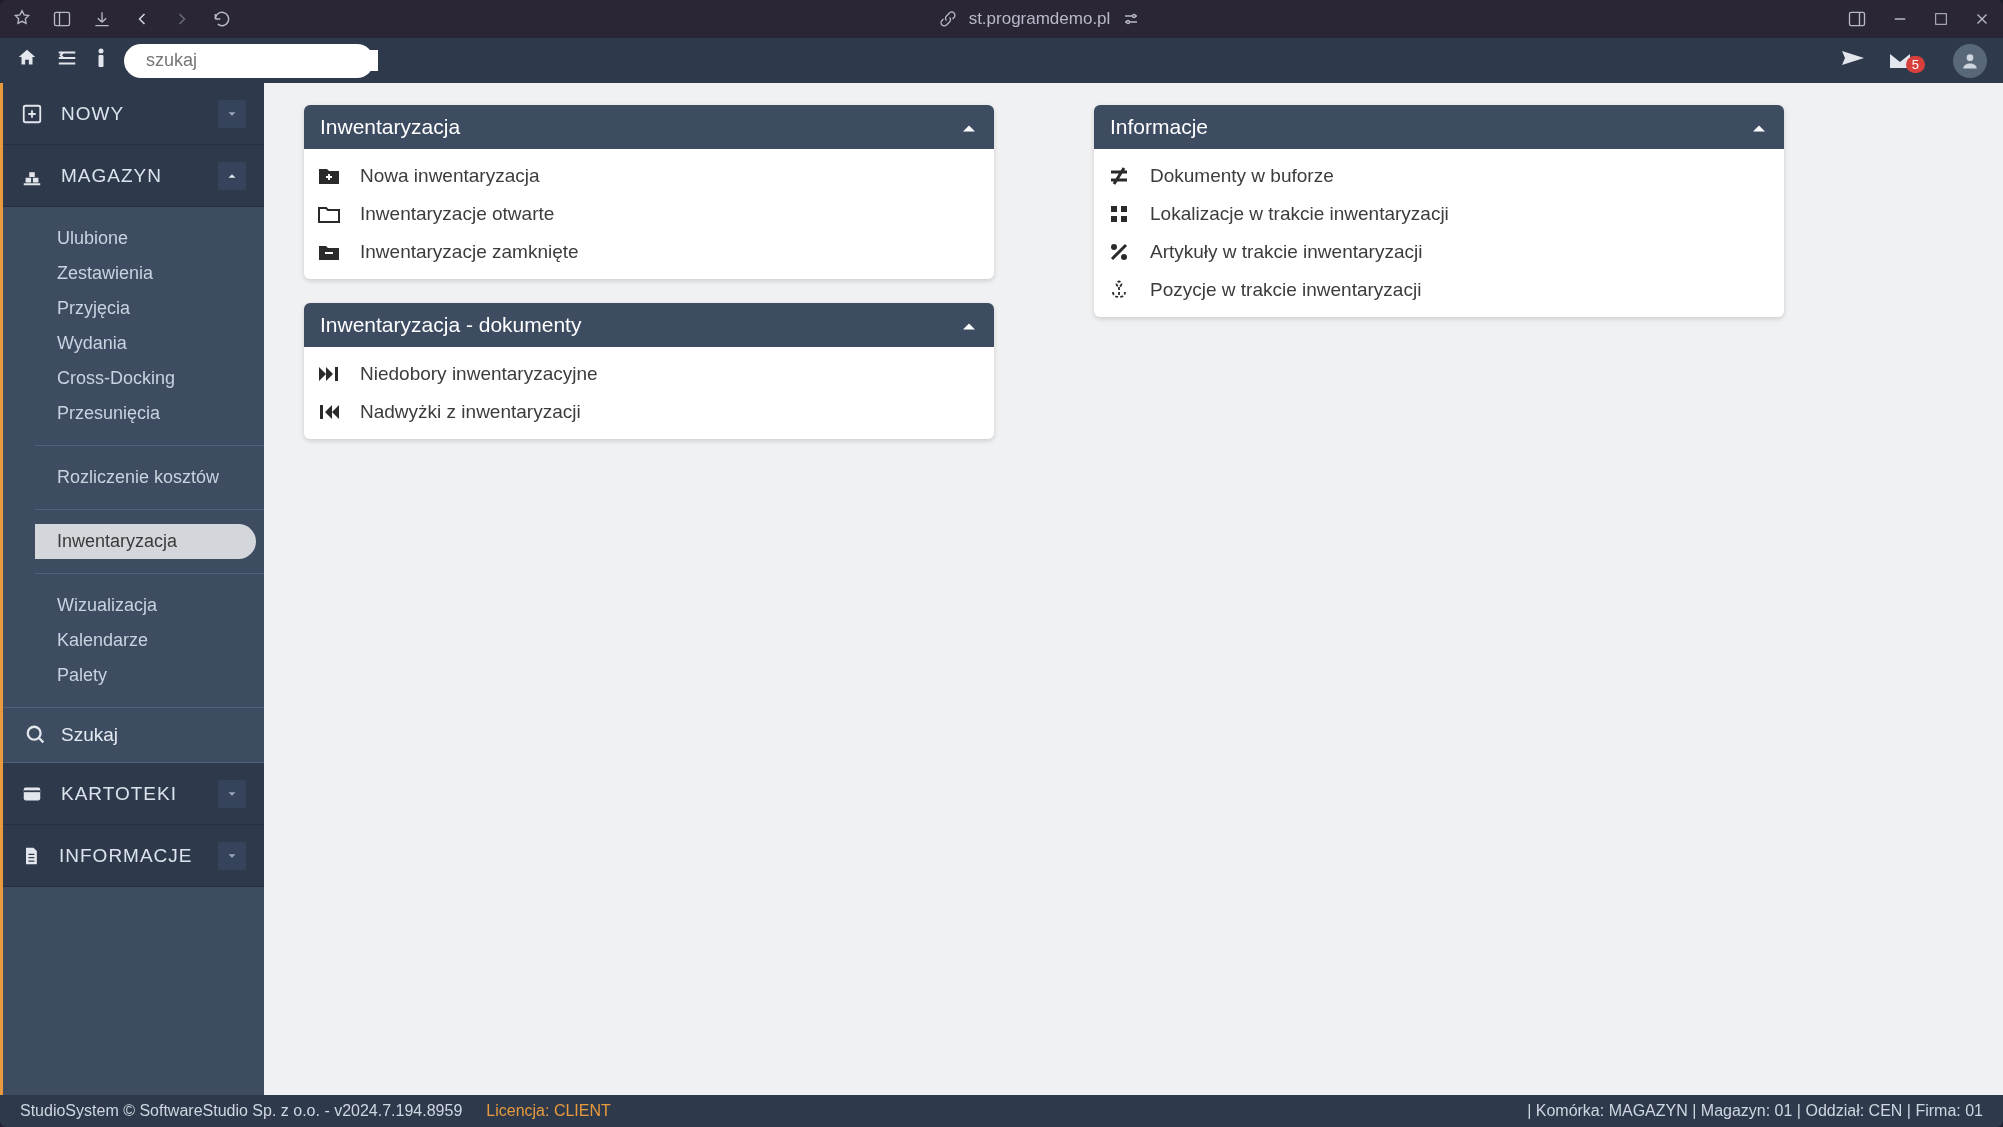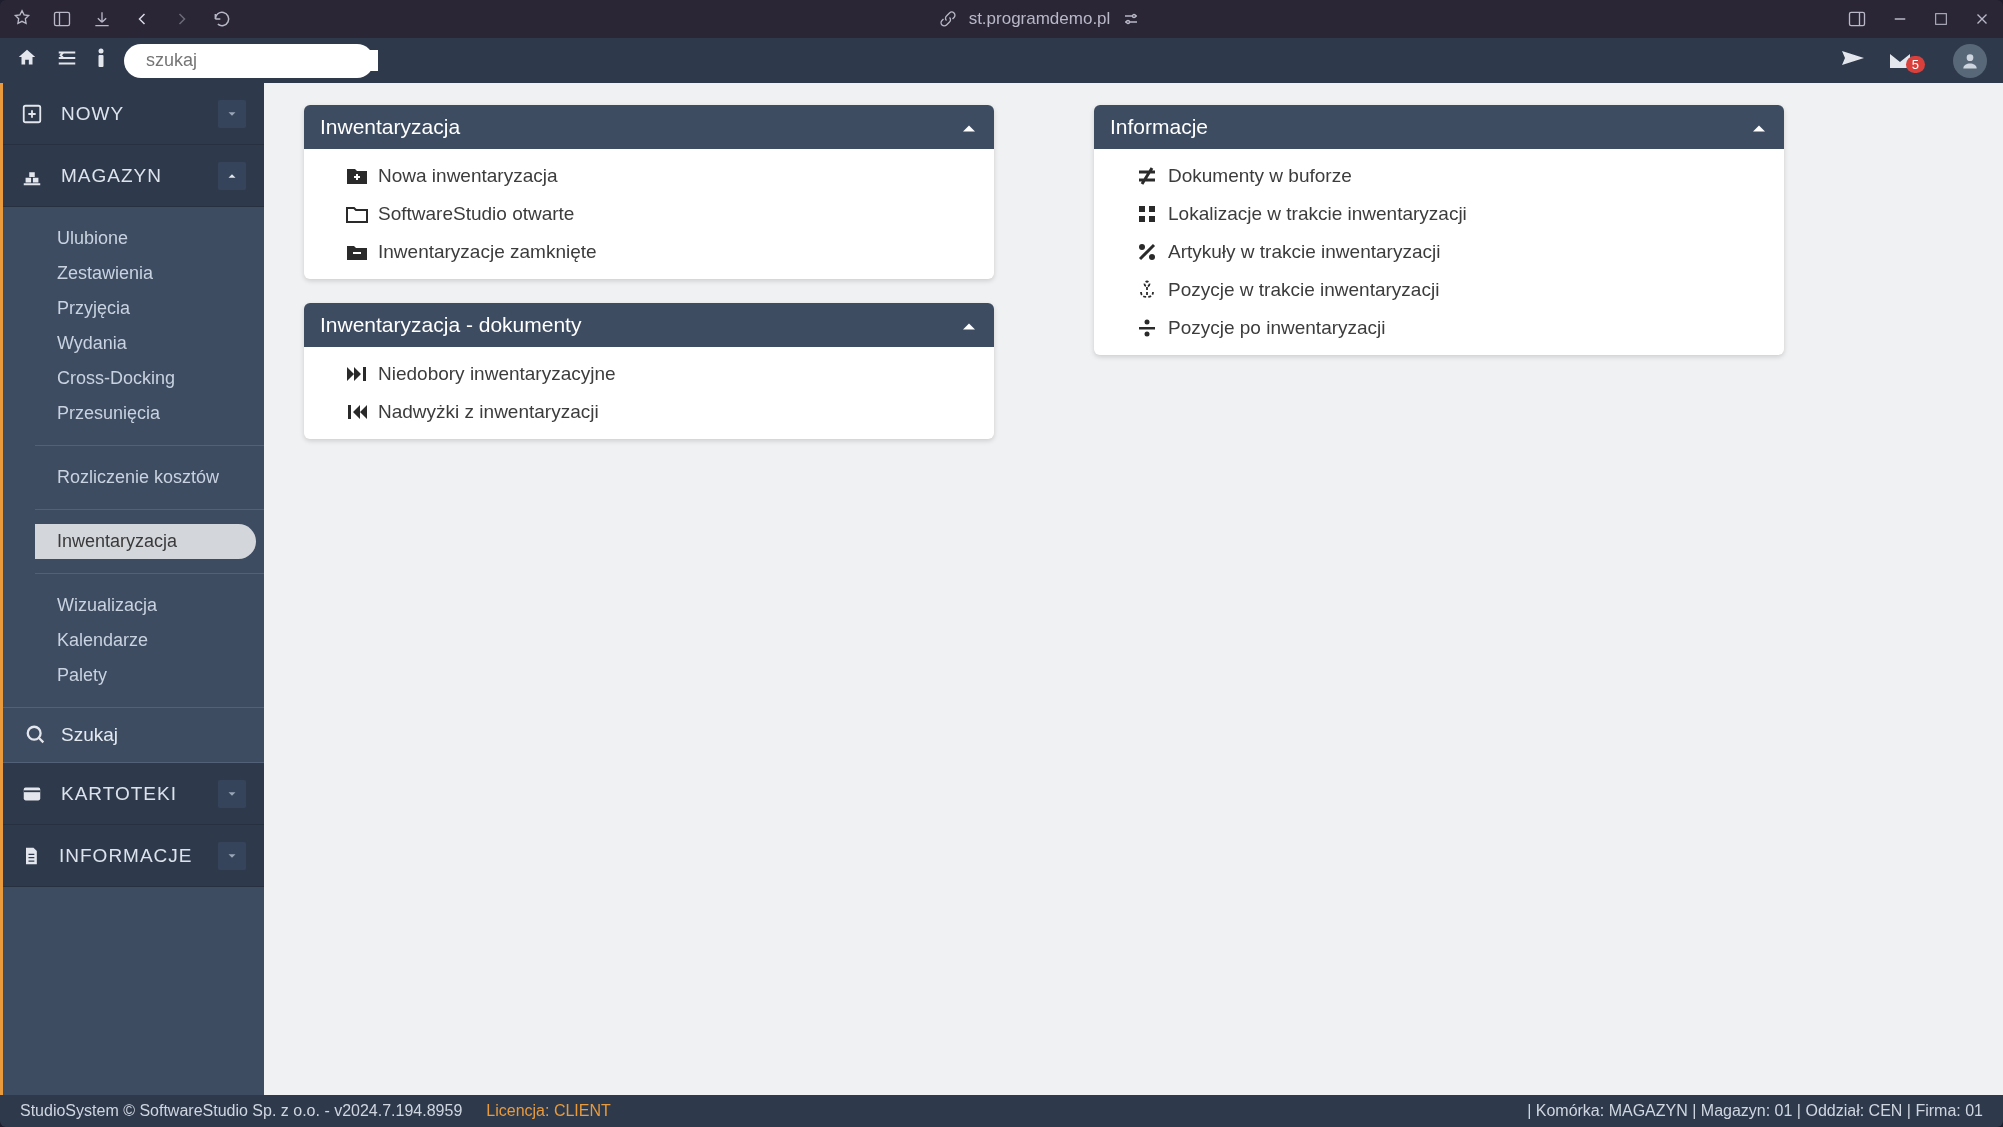--- a/index.html
+++ b/index.html
@@ -134,22 +134,22 @@
   padding: 10px 16px;
   font-size: 21px;
   display: flex;
   align-items: center;
   justify-content: space-between;
 }
 .panel-body { padding: 8px 0; }
 .panel-item {
   display: flex;
   align-items: center;
-  gap: 8px;
-  padding: 8px 40px;
+  gap: 18px;
+  padding: 8px 12px;
   font-size: 19px;
   color: #3c3c3c;
   cursor: pointer;
 }
 .panel-item .ico { width: 26px; display: flex; justify-content: center; }
 .statusbar {
   height: 32px;
   background: #2e3a4c;
   color: #cfd6e0;
   display: flex;
@@ -391,21 +391,21 @@
                   </svg>
                 </span>
               <span>Nowa inwentaryzacja</span>
             </div>
             <div class="panel-item">
               <span class="ico">
                   <svg width="24" height="20" viewBox="0 0 24 20" fill="none" stroke="#2a2a2a" stroke-width="2">
                     <path d="M2 4h7l2 2h11v12H2z"></path>
                   </svg>
                 </span>
-              <span>SoftwareStudio otwarte</span>
+              <span>Inwentaryzacje otwarte</span>
             </div>
             <div class="panel-item">
               <span class="ico">
                   <svg width="24" height="20" viewBox="0 0 24 20" fill="#2a2a2a">
                     <path d="M2 4h7l2 2h11v12H2z"></path>
                     <path d="M8 11h8" stroke="#fff" stroke-width="2"></path>
                   </svg>
                 </span>
               <span>Inwentaryzacje zamknięte</span>
             </div>
@@ -480,30 +480,20 @@
             </div>
             <div class="panel-item">
               <span class="ico">
                   <svg width="22" height="22" viewBox="0 0 22 22" fill="none" stroke="#2a2a2a" stroke-width="1.8" stroke-dasharray="3 2">
                     <circle cx="11" cy="5" r="2.5"></circle>
                     <path d="M11 8v10M5 13c0 4 3 5 6 5s6-1 6-5"></path>
                   </svg>
                 </span>
               <span>Pozycje w trakcie inwentaryzacji</span>
             </div>
-            <div class="panel-item">
-              <span class="ico">
-                  <svg width="20" height="20" viewBox="0 0 20 20" fill="#2a2a2a">
-                    <circle cx="10" cy="4" r="2.5"></circle>
-                    <rect x="2" y="9" width="16" height="2.5"></rect>
-                    <circle cx="10" cy="16" r="2.5"></circle>
-                  </svg>
-                </span>
-              <span>Pozycje po inwentaryzacji</span>
-            </div>
           </div>
         </div>
       </div>
     </div>
   </div>
 
   <div class="statusbar">
     <span>StudioSystem © SoftwareStudio Sp. z o.o. - v2024.7.194.8959</span>
     <span>
       <span class="license">Licencja: </span><span class="license">CLIENT</span>

